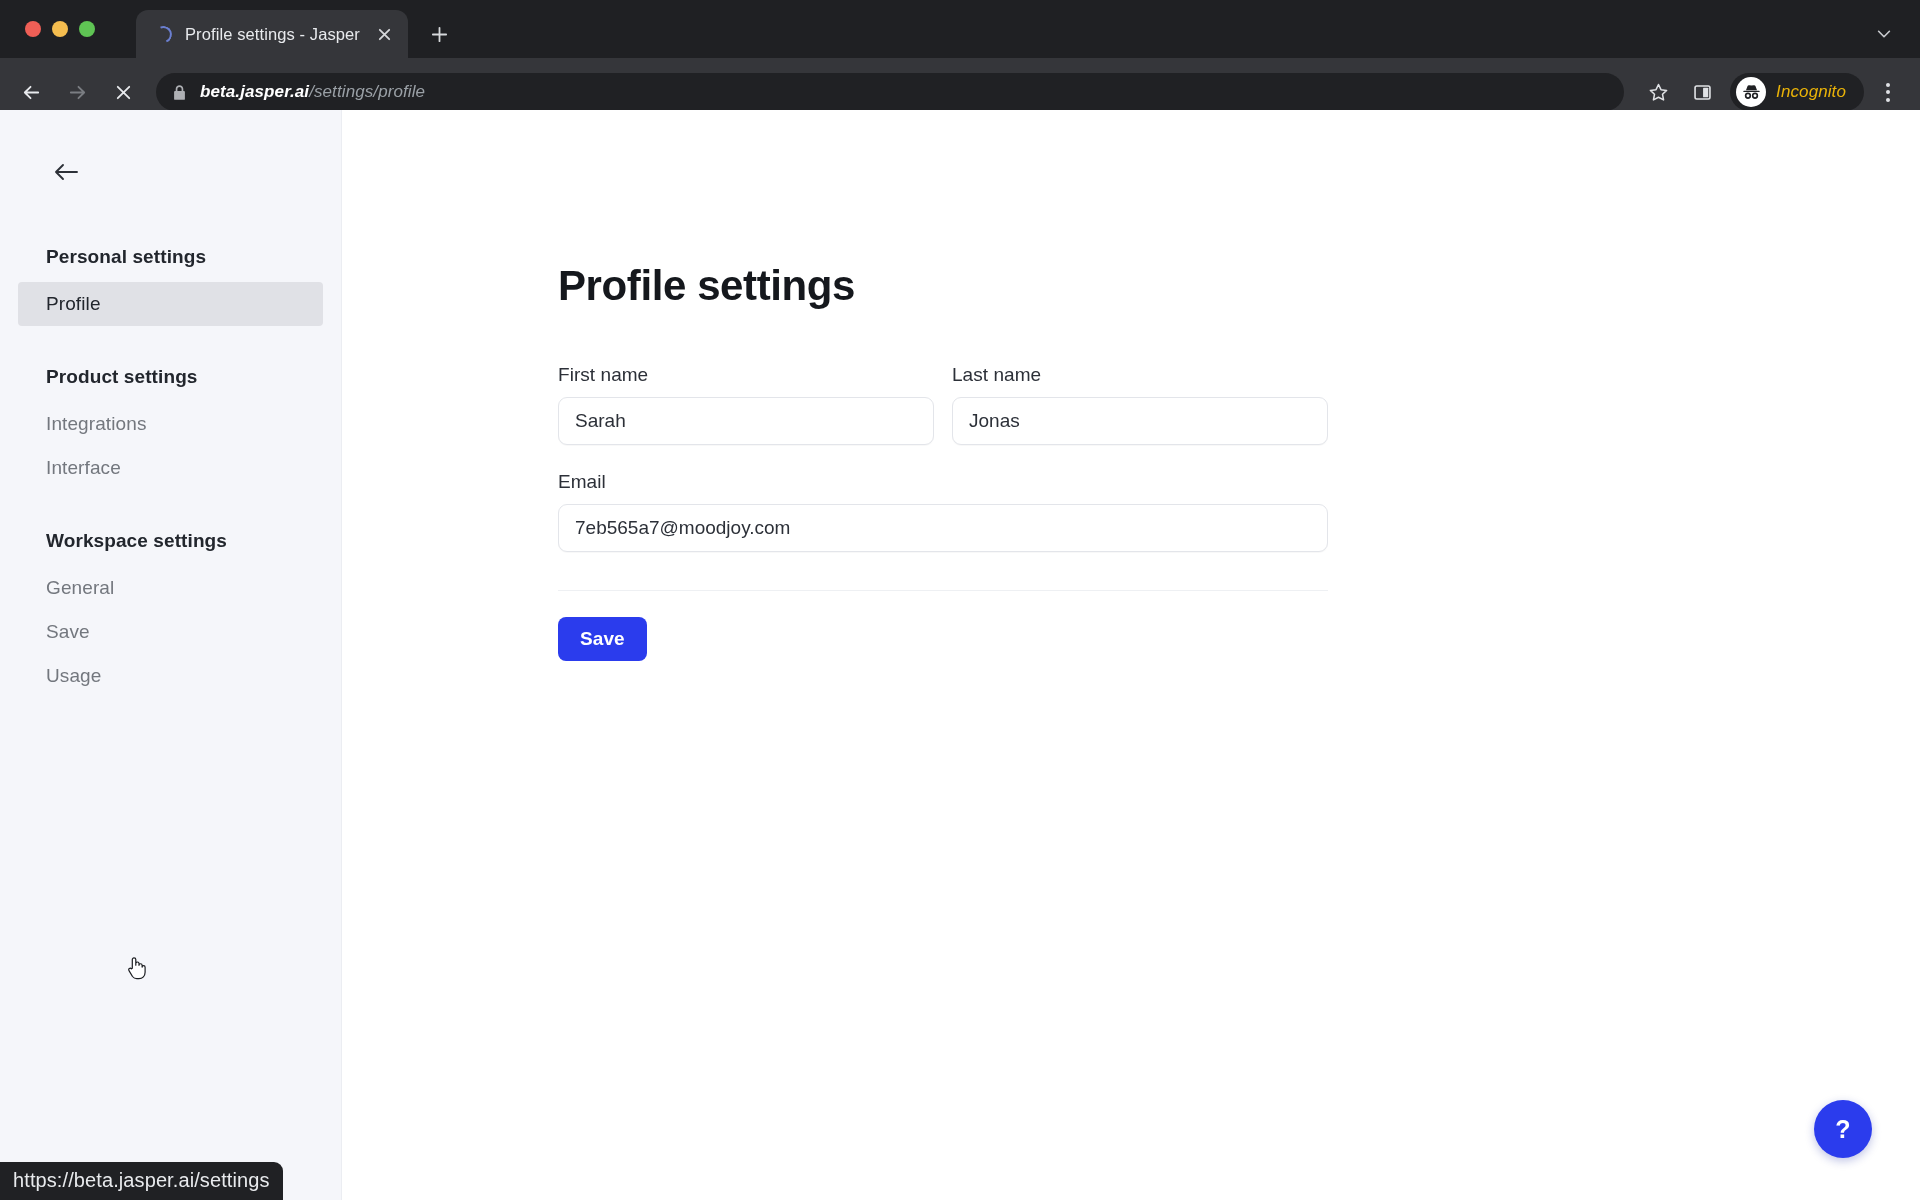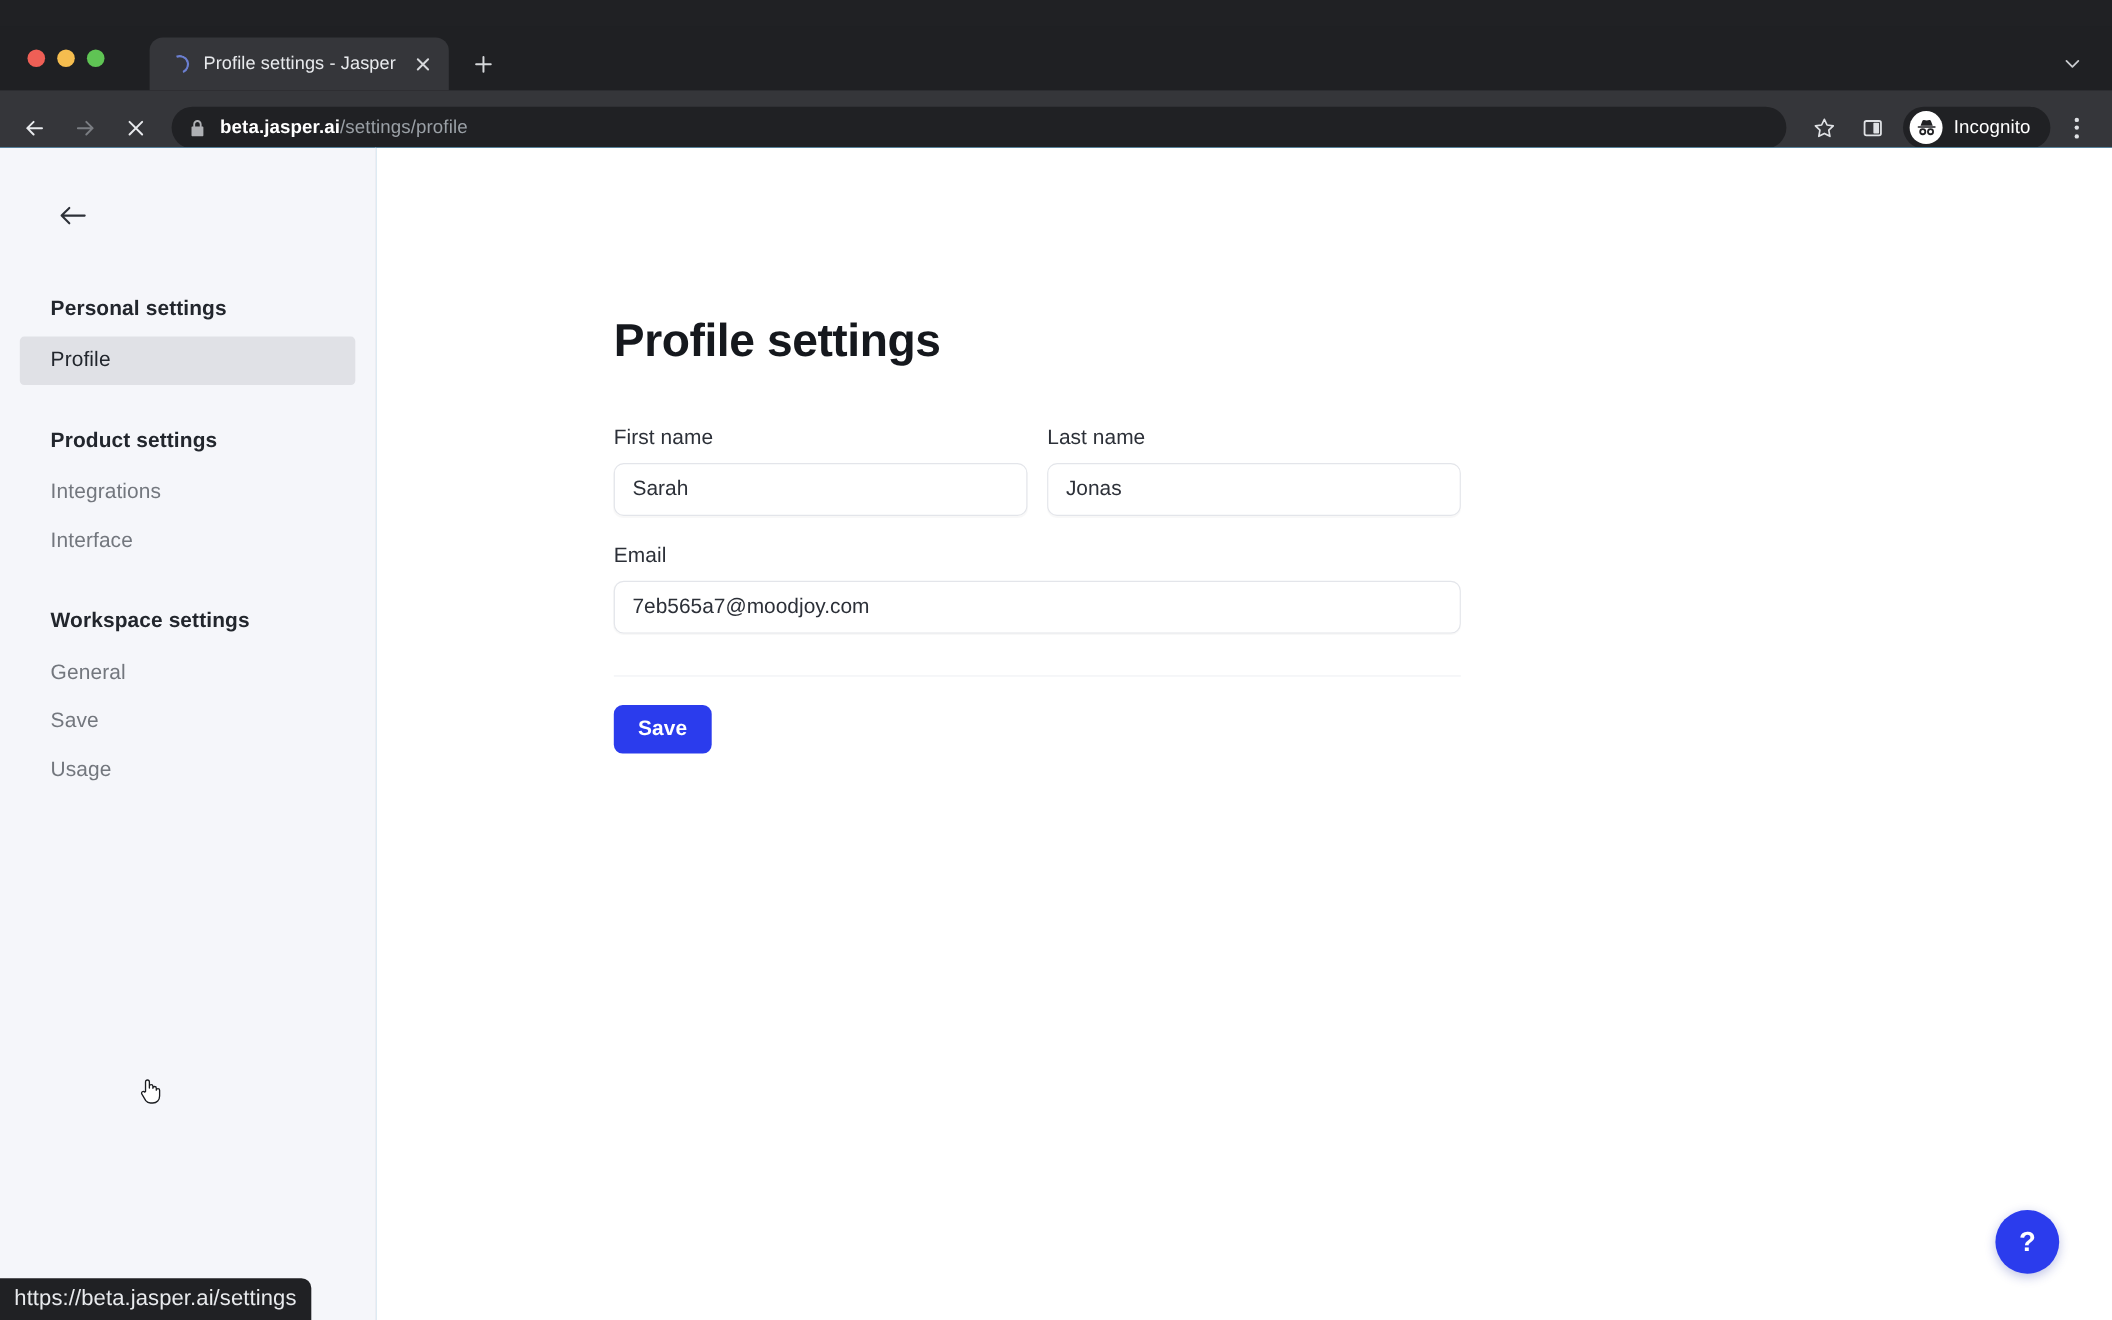--- a/index.html
+++ b/index.html
@@ -24,21 +24,20 @@
   }
 
   .tabstrip {
     height: 58px;
     background: #1f2023;
     display: flex;
     align-items: flex-end;
     padding-left: 18px;
     position: relative;
     flex: none;
-    margin-top: 24px;
   }
 
   .traffic {
     display: flex;
     align-items: center;
     gap: 11px;
     position: absolute;
     left: 25px;
     top: 21px;
   }
@@ -113,20 +112,21 @@
 
   
   .toolbar {
     height: 52px;
     background: #35363a;
     display: flex;
     align-items: center;
     padding: 16px 14px 0 10px;
     gap: 4px;
     flex: none;
+    font-style: italic;
   }
   .navbtn {
     width: 42px; height: 42px;
     display: flex; align-items: center; justify-content: center;
     border-radius: 50%;
     color: #e8eaed;
     flex: none;
   }
   .navbtn.disabled { color: #7a7d82; }
   .navbtn svg { width: 21px; height: 21px; }
@@ -176,21 +176,21 @@
     flex: none;
   }
   .incognito-avatar {
     width: 30px; height: 30px;
     border-radius: 50%;
     background: #ffffff;
     display: flex; align-items: center; justify-content: center;
     flex: none;
   }
   .incognito-avatar svg { width: 21px; height: 21px; }
-  .incognito-label { color: #ffffff; font-size: 17px; letter-spacing: .1px; }
+  .incognito-label { color: #eab308; font-size: 17px; letter-spacing: .1px; }
 
   .menu-dots {
     width: 36px; height: 40px;
     display: flex; flex-direction: column; align-items: center; justify-content: center;
     gap: 3.5px;
     flex: none;
     margin-left: 2px;
   }
   .menu-dots span {
     width: 4px; height: 4px; border-radius: 50%; background: #e0e2e5;

